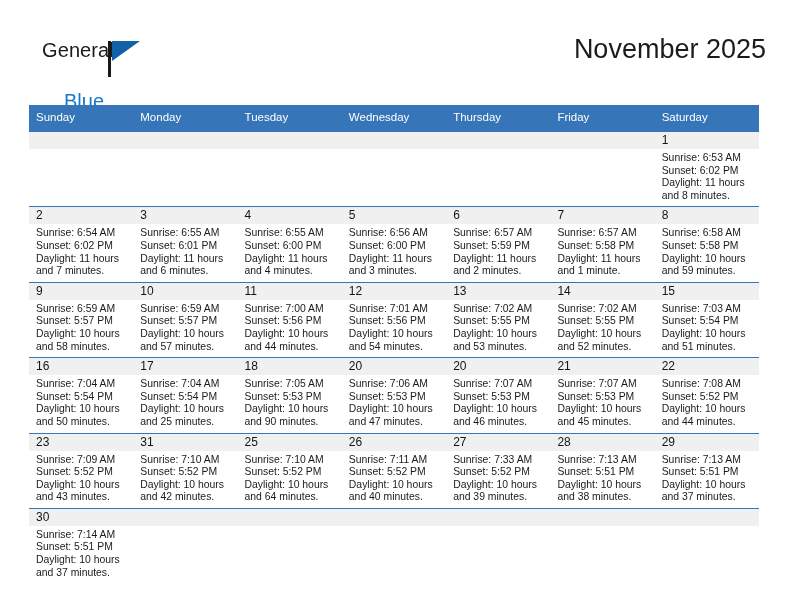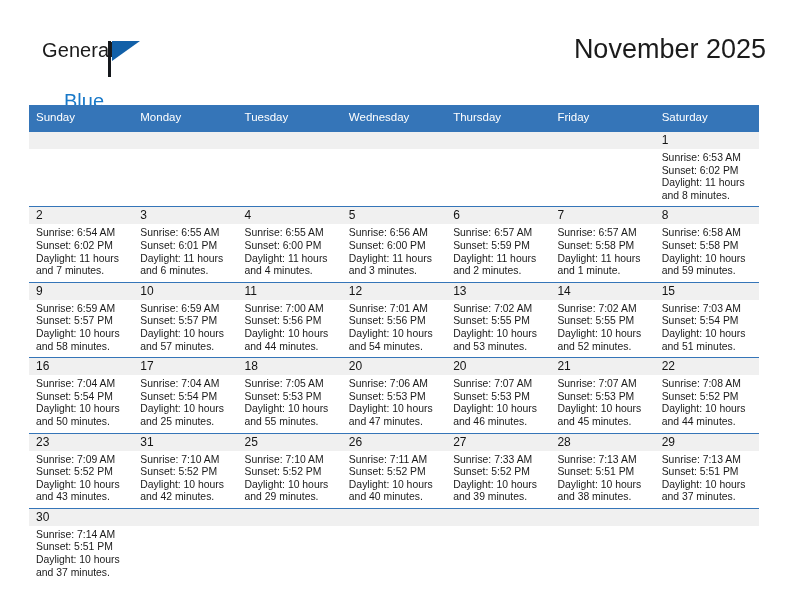--- a/index.html
+++ b/index.html
@@ -366,21 +366,21 @@
               <div>Daylight: 10 hours</div>
               <div>and 25 minutes.</div>
             </div>
           </td>
           <td>
             <div class="daynum-band">18</div>
             <div class="cell-body">
               <div>Sunrise: 7:05 AM</div>
               <div>Sunset: 5:53 PM</div>
               <div>Daylight: 10 hours</div>
-              <div>and 55 minutes.</div>
+              <div>and 90 minutes.</div>
             </div>
           </td>
           <td>
             <div class="daynum-band">20</div>
             <div class="cell-body">
               <div>Sunrise: 7:06 AM</div>
               <div>Sunset: 5:53 PM</div>
               <div>Daylight: 10 hours</div>
               <div>and 47 minutes.</div>
             </div>
@@ -431,21 +431,21 @@
               <div>Daylight: 10 hours</div>
               <div>and 42 minutes.</div>
             </div>
           </td>
           <td>
             <div class="daynum-band">25</div>
             <div class="cell-body">
               <div>Sunrise: 7:10 AM</div>
               <div>Sunset: 5:52 PM</div>
               <div>Daylight: 10 hours</div>
-              <div>and 29 minutes.</div>
+              <div>and 64 minutes.</div>
             </div>
           </td>
           <td>
             <div class="daynum-band">26</div>
             <div class="cell-body">
               <div>Sunrise: 7:11 AM</div>
               <div>Sunset: 5:52 PM</div>
               <div>Daylight: 10 hours</div>
               <div>and 40 minutes.</div>
             </div>

